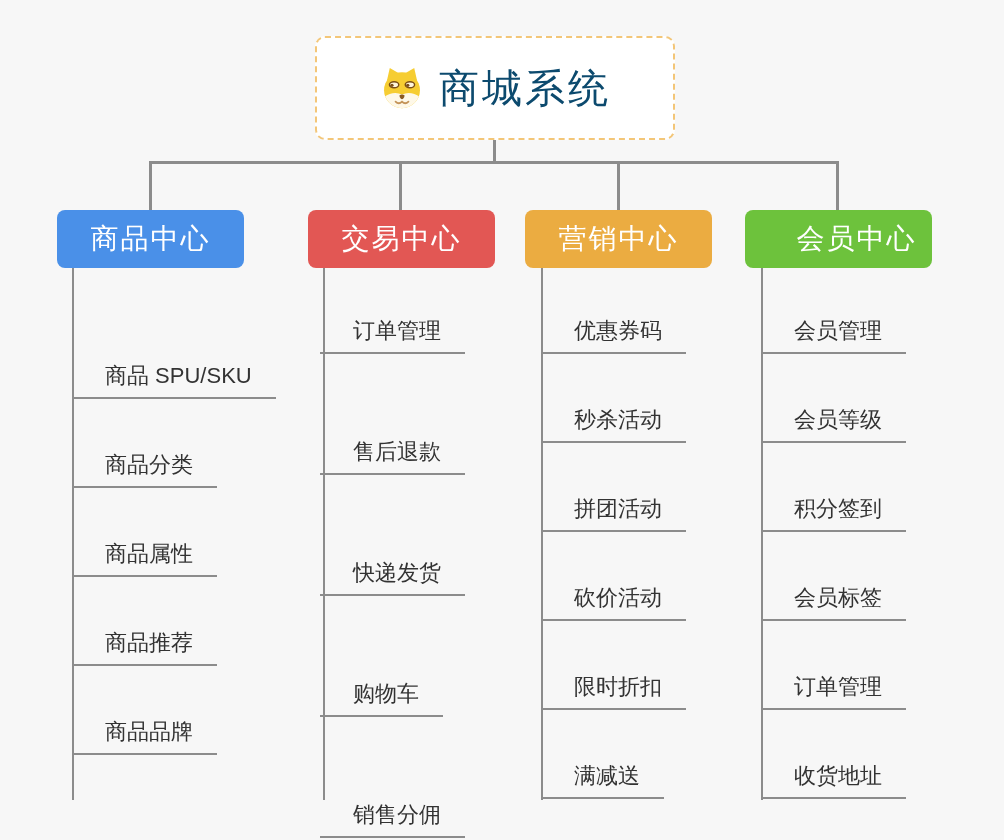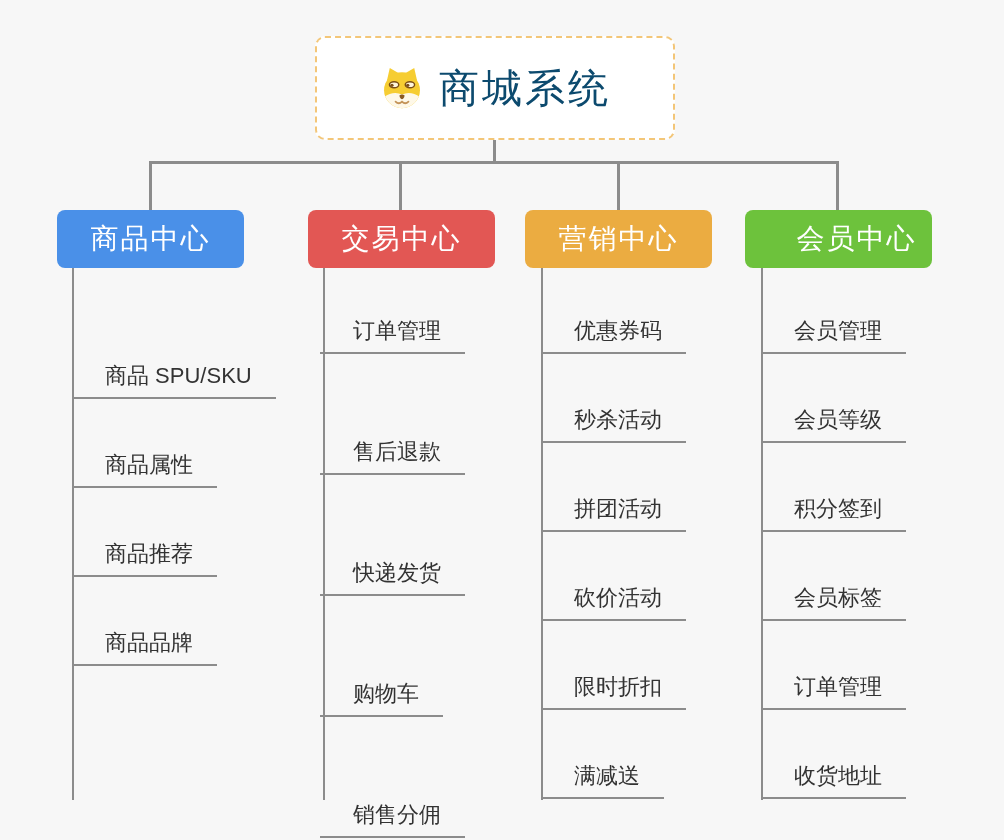--- a/index.html
+++ b/index.html
@@ -120,20 +120,21 @@
   <div class="line trunk trunk-3"></div>
   <div class="line trunk trunk-4"></div>
 
   <div class="branch-header bh-1" style="background-color: rgb(74, 144, 232);">商品中心</div>
   <div class="branch-header bh-2" style="background-color: rgb(226, 87, 84);">交易中心</div>
   <div class="branch-header bh-3" style="background-color: rgb(235, 172, 65);">营销中心</div>
   <div class="branch-header bh-4" style="background-color: rgb(109, 194, 60); padding-left: 36px;">会员中心</div>
 
   <div class="leaf-col col-1">
     <div class="leaf">商品 SPU/SKU</div>
+    <div class="leaf">商品分类</div>
     <div class="leaf">商品属性</div>
     <div class="leaf">商品推荐</div>
     <div class="leaf">商品品牌</div>
   </div>
 
   <div class="leaf-col col-2">
     <div class="leaf">订单管理</div>
     <div class="leaf">售后退款</div>
     <div class="leaf">快递发货</div>
     <div class="leaf">购物车</div>

